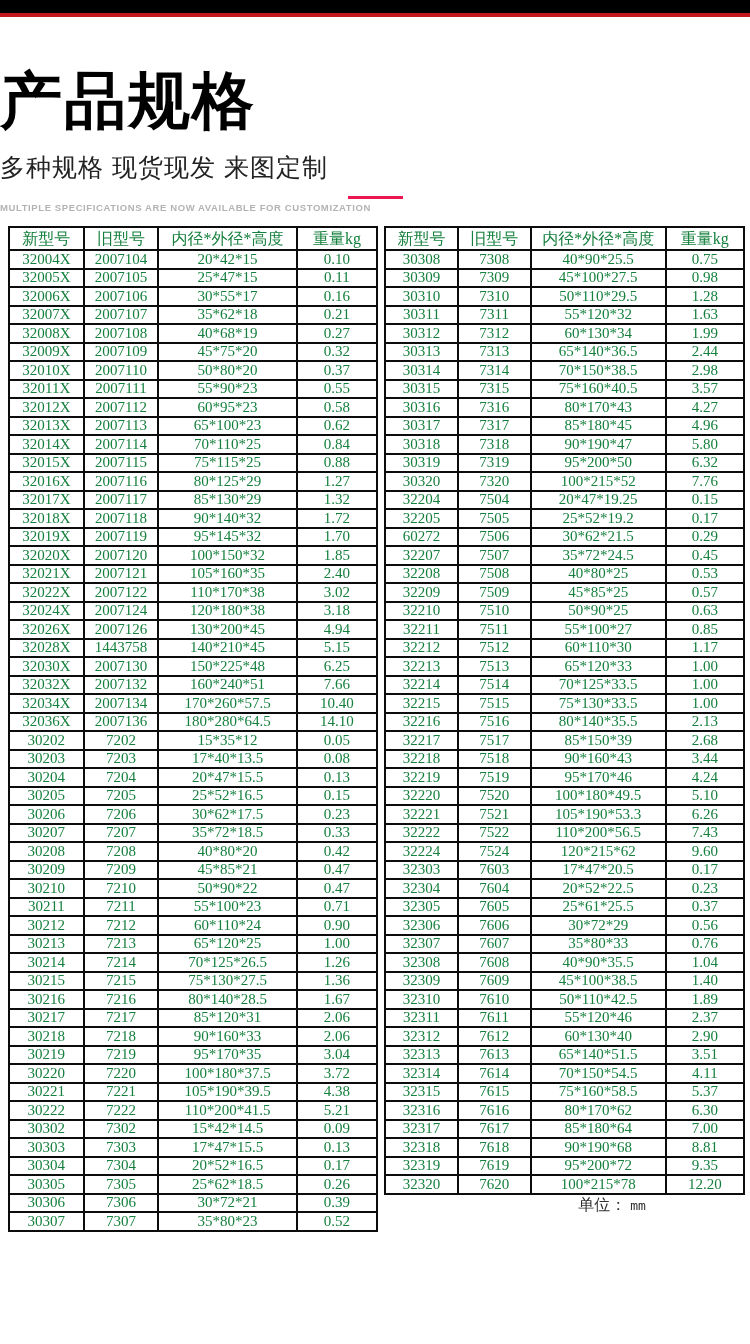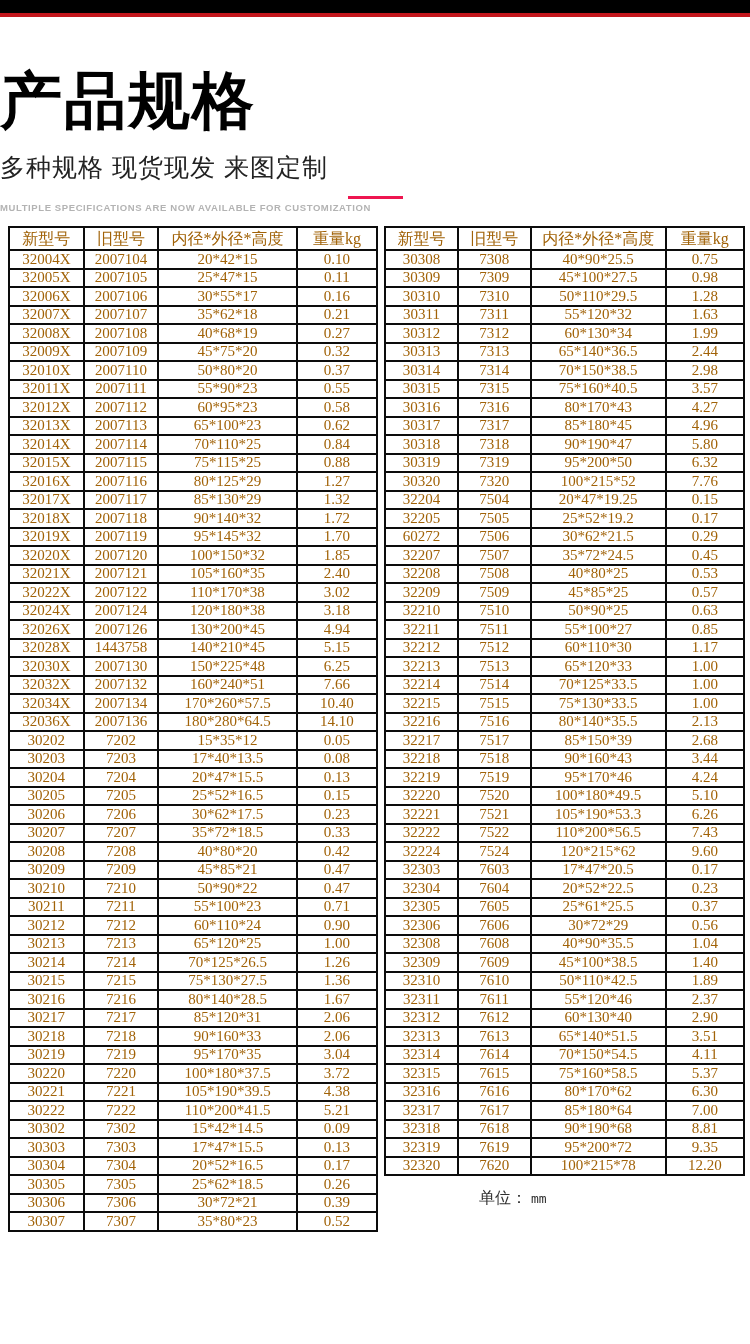--- a/index.html
+++ b/index.html
@@ -52,21 +52,21 @@
     padding: 0 5px 0 8px;
   }
   .table-col-left  { width: 370px; }
   .table-col-right { width: 361px; }
 
   table.spec-table {
     width: 100%;
     border-collapse: collapse;
     table-layout: fixed;
     font-family: "Liberation Serif", "DejaVu Serif", serif;
-    color: #a16207;
+    color: #15803d;
   }
   table.spec-table th,
   table.spec-table td {
     border: 2px solid #0c0c0c;
     text-align: center;
     vertical-align: middle;
     overflow: hidden;
     white-space: nowrap;
   }
   table.spec-table th {
@@ -75,26 +75,25 @@
     font-weight: 400;
     line-height: 1;
   }
   table.spec-table td {
     height: 18.5px;
     font-size: 15px;
     line-height: 1;
   }
 
   .unit-note {
-    margin-top: 12px;
     padding-left: 95px;
     font-family: "Liberation Serif", "DejaVu Serif", serif;
     font-size: 16px;
     color: #303030;
-    text-align: left;
+    text-align: center;
   }
   .unit-note .unit-value {
     font-family: "DejaVu Sans Mono", monospace;
     font-size: 13px;
     margin-left: 4px;
   }
 </style>
 </head>
 <body>
 
@@ -682,20 +681,26 @@
             <td>25*61*25.5</td>
             <td>0.37</td>
           </tr>
           <tr>
             <td>32306</td>
             <td>7606</td>
             <td>30*72*29</td>
             <td>0.56</td>
           </tr>
           <tr>
+            <td>32307</td>
+            <td>7607</td>
+            <td>35*80*33</td>
+            <td>0.76</td>
+          </tr>
+          <tr>
             <td>32308</td>
             <td>7608</td>
             <td>40*90*35.5</td>
             <td>1.04</td>
           </tr>
           <tr>
             <td>32309</td>
             <td>7609</td>
             <td>45*100*38.5</td>
             <td>1.40</td>

